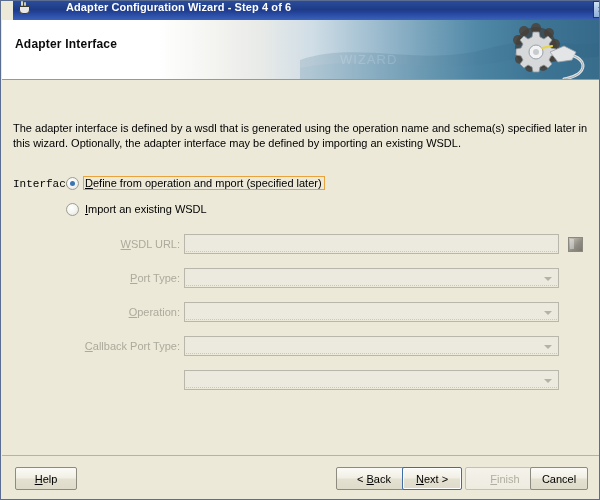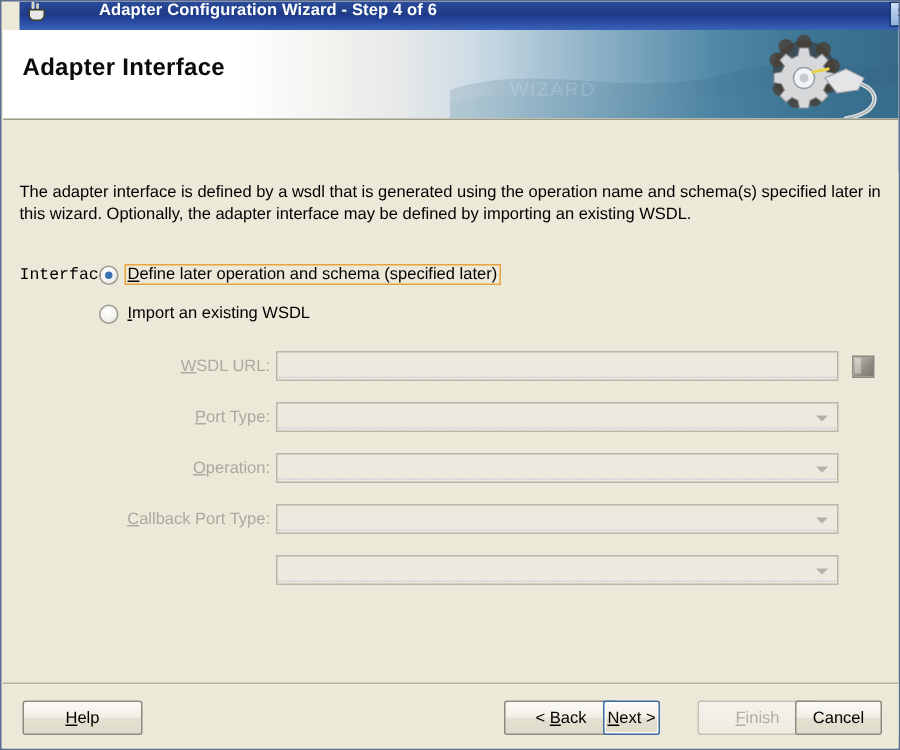--- a/index.html
+++ b/index.html
@@ -118,21 +118,21 @@
   #header-wave {
     position: absolute;
     right: 0; top: 0;
     width: 300px; height: 59px;
     opacity: 0.35;
   }
   #header-title {
     position: absolute;
     left: 13px;
     top: 17px;
-    font-size: 16px;
+    font-size: 12px;
     font-weight: bold;
     color: #0b0b0b;
     letter-spacing: 0.2px;
   }
   #header-gear {
     position: absolute;
     right: 6px;
     top: 2px;
     width: 96px;
     height: 57px;
@@ -311,23 +311,23 @@
   .btn.disabled {
     color: #b0aea0;
     border-color: #c3c1b4;
     background: linear-gradient(to bottom, #f4f2ea 0%, #eeebe0 100%);
     cursor: default;
   }
   .btn.default-focus {
     border: 1px solid #3d6ea8;
     box-shadow: inset 0 0 0 1px #ffffff;
   }
-  #btn-help   { left: 13px;  width: 80px; }
+  #btn-help   { left: 13px;  width: 62px; }
   #btn-back   { left: 334px; width: 76px; }
-  #btn-next   { left: 400px; width: 38px; }
+  #btn-next   { left: 400px; width: 60px; }
   #btn-finish { left: 463px; width: 80px; }
   #btn-cancel { left: 528px; width: 58px; }
 </style>
 </head>
 <body>
 
 <div id="window">
 
   <div id="titlebar">
     <div id="title-icon">
@@ -378,21 +378,21 @@
   <div id="header-bottom-line"></div>
 
   <div id="body">
 
     <div id="description">The adapter interface is defined by a wsdl that is generated using the operation name and schema(s) specified later in this wizard.  Optionally, the adapter interface may be defined by importing an existing WSDL.</div>
 
     <div id="interface-label">Interface:</div>
 
     <div class="radio-row" id="radio-row-define">
       <span class="radio-glyph checked"></span>
-      <span class="radio-label focused"><span class="mn">D</span><span>efine later operation and schema (specified later)</span></span>
+      <span class="radio-label focused"><span class="mn">D</span><span>efine from operation and mport (specified later)</span></span>
     </div>
 
     <div class="radio-row" id="radio-row-import">
       <span class="radio-glyph"></span>
       <span class="radio-label"><span class="mn">I</span><span>mport an existing WSDL</span></span>
     </div>
 
     <div class="field-row" style="top:119px">
       <div class="field-label"><span class="mn">W</span><span>SDL URL:</span></div>
       <div class="field-control">

